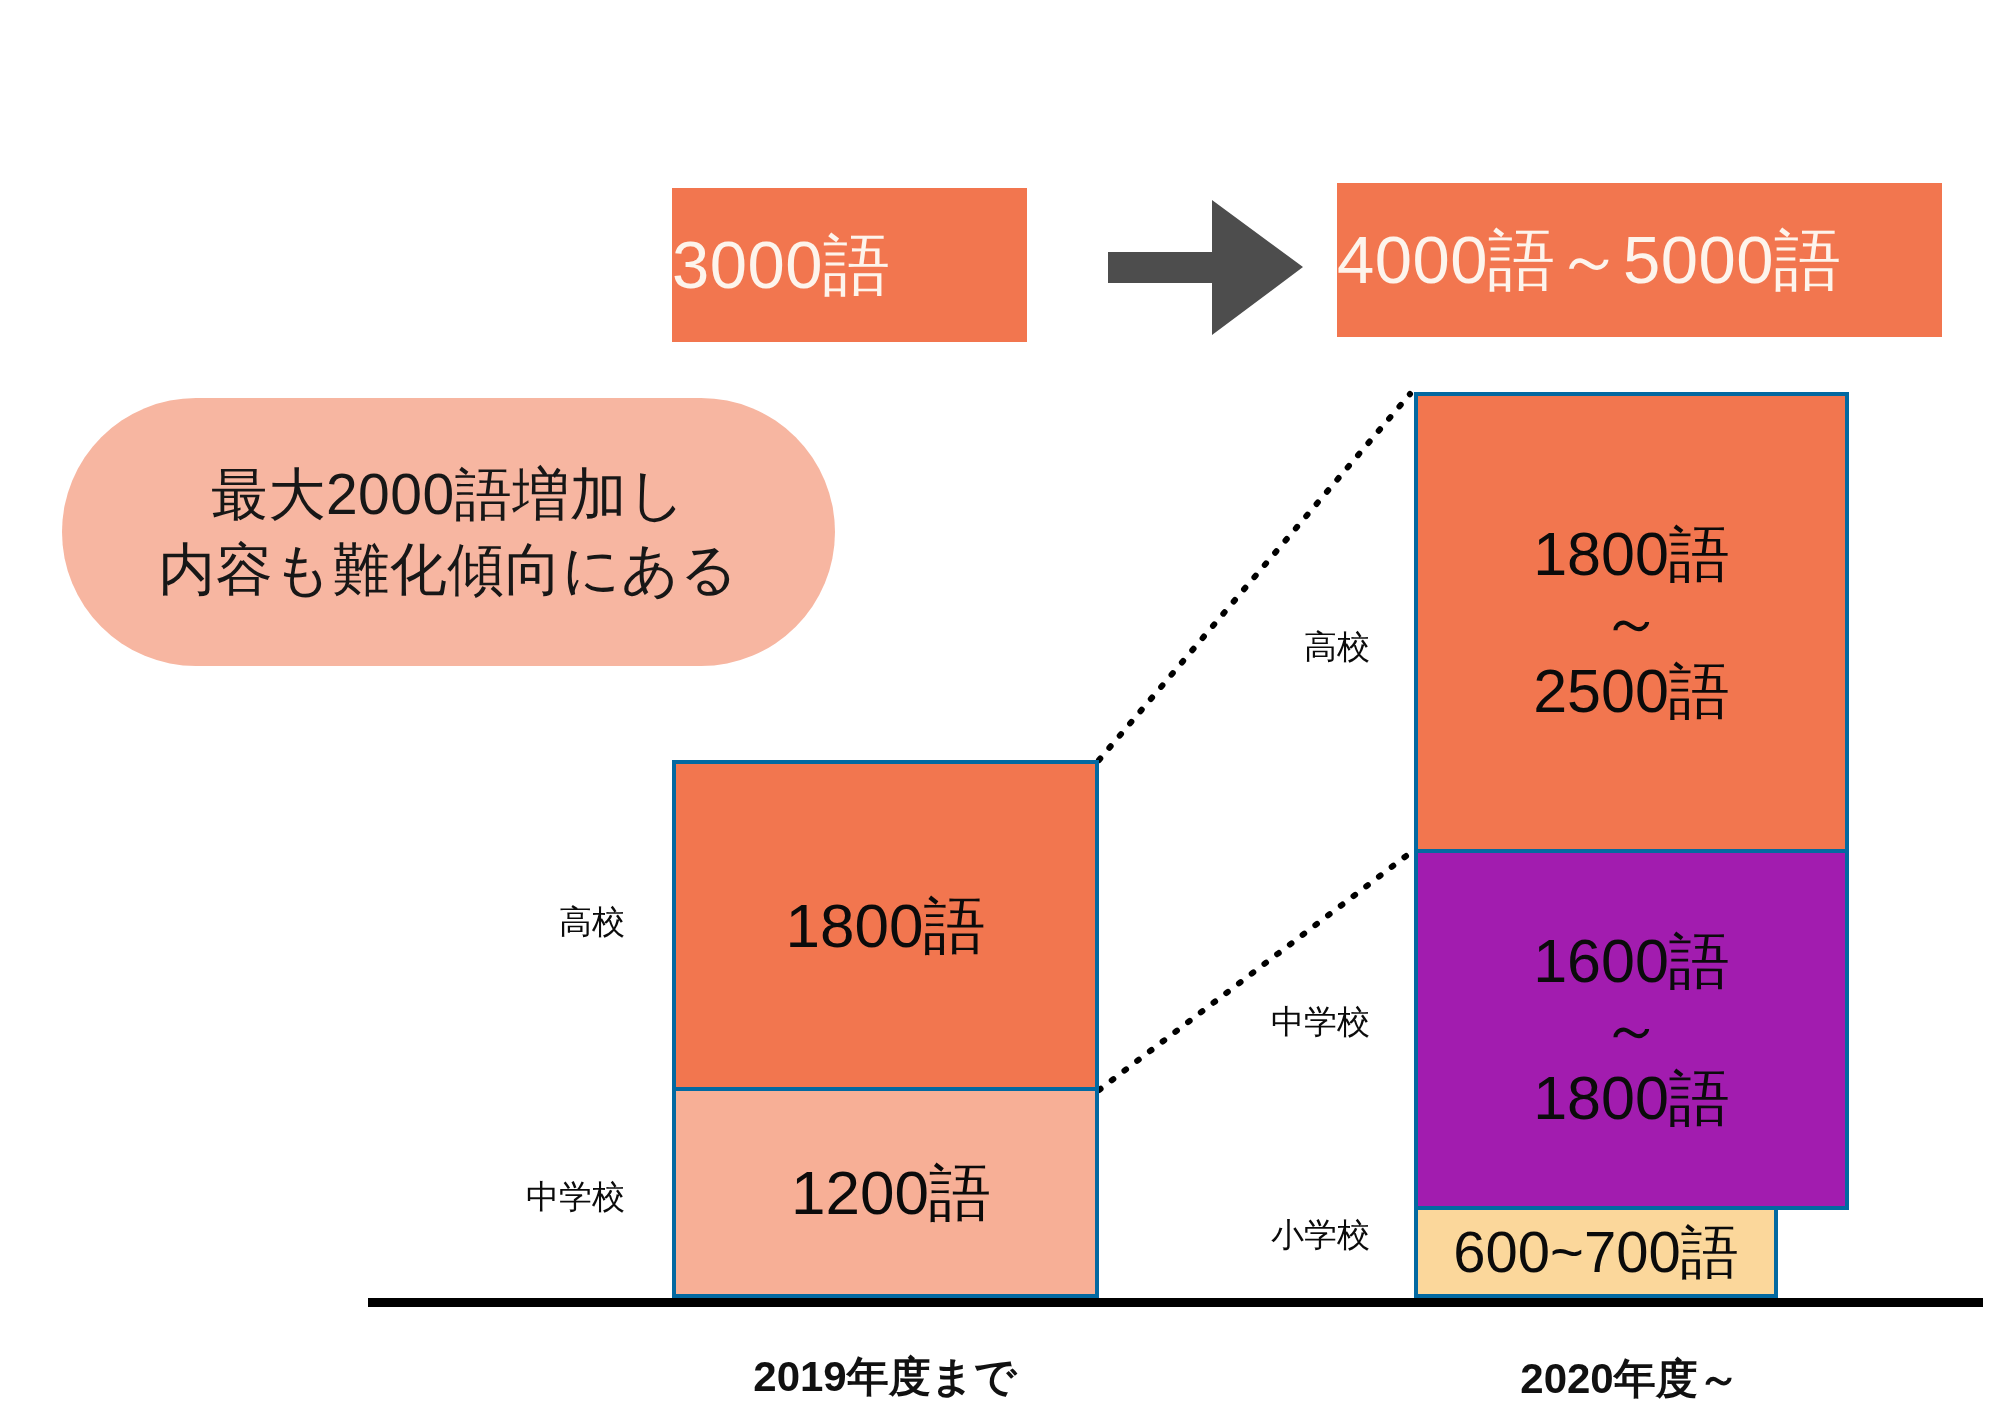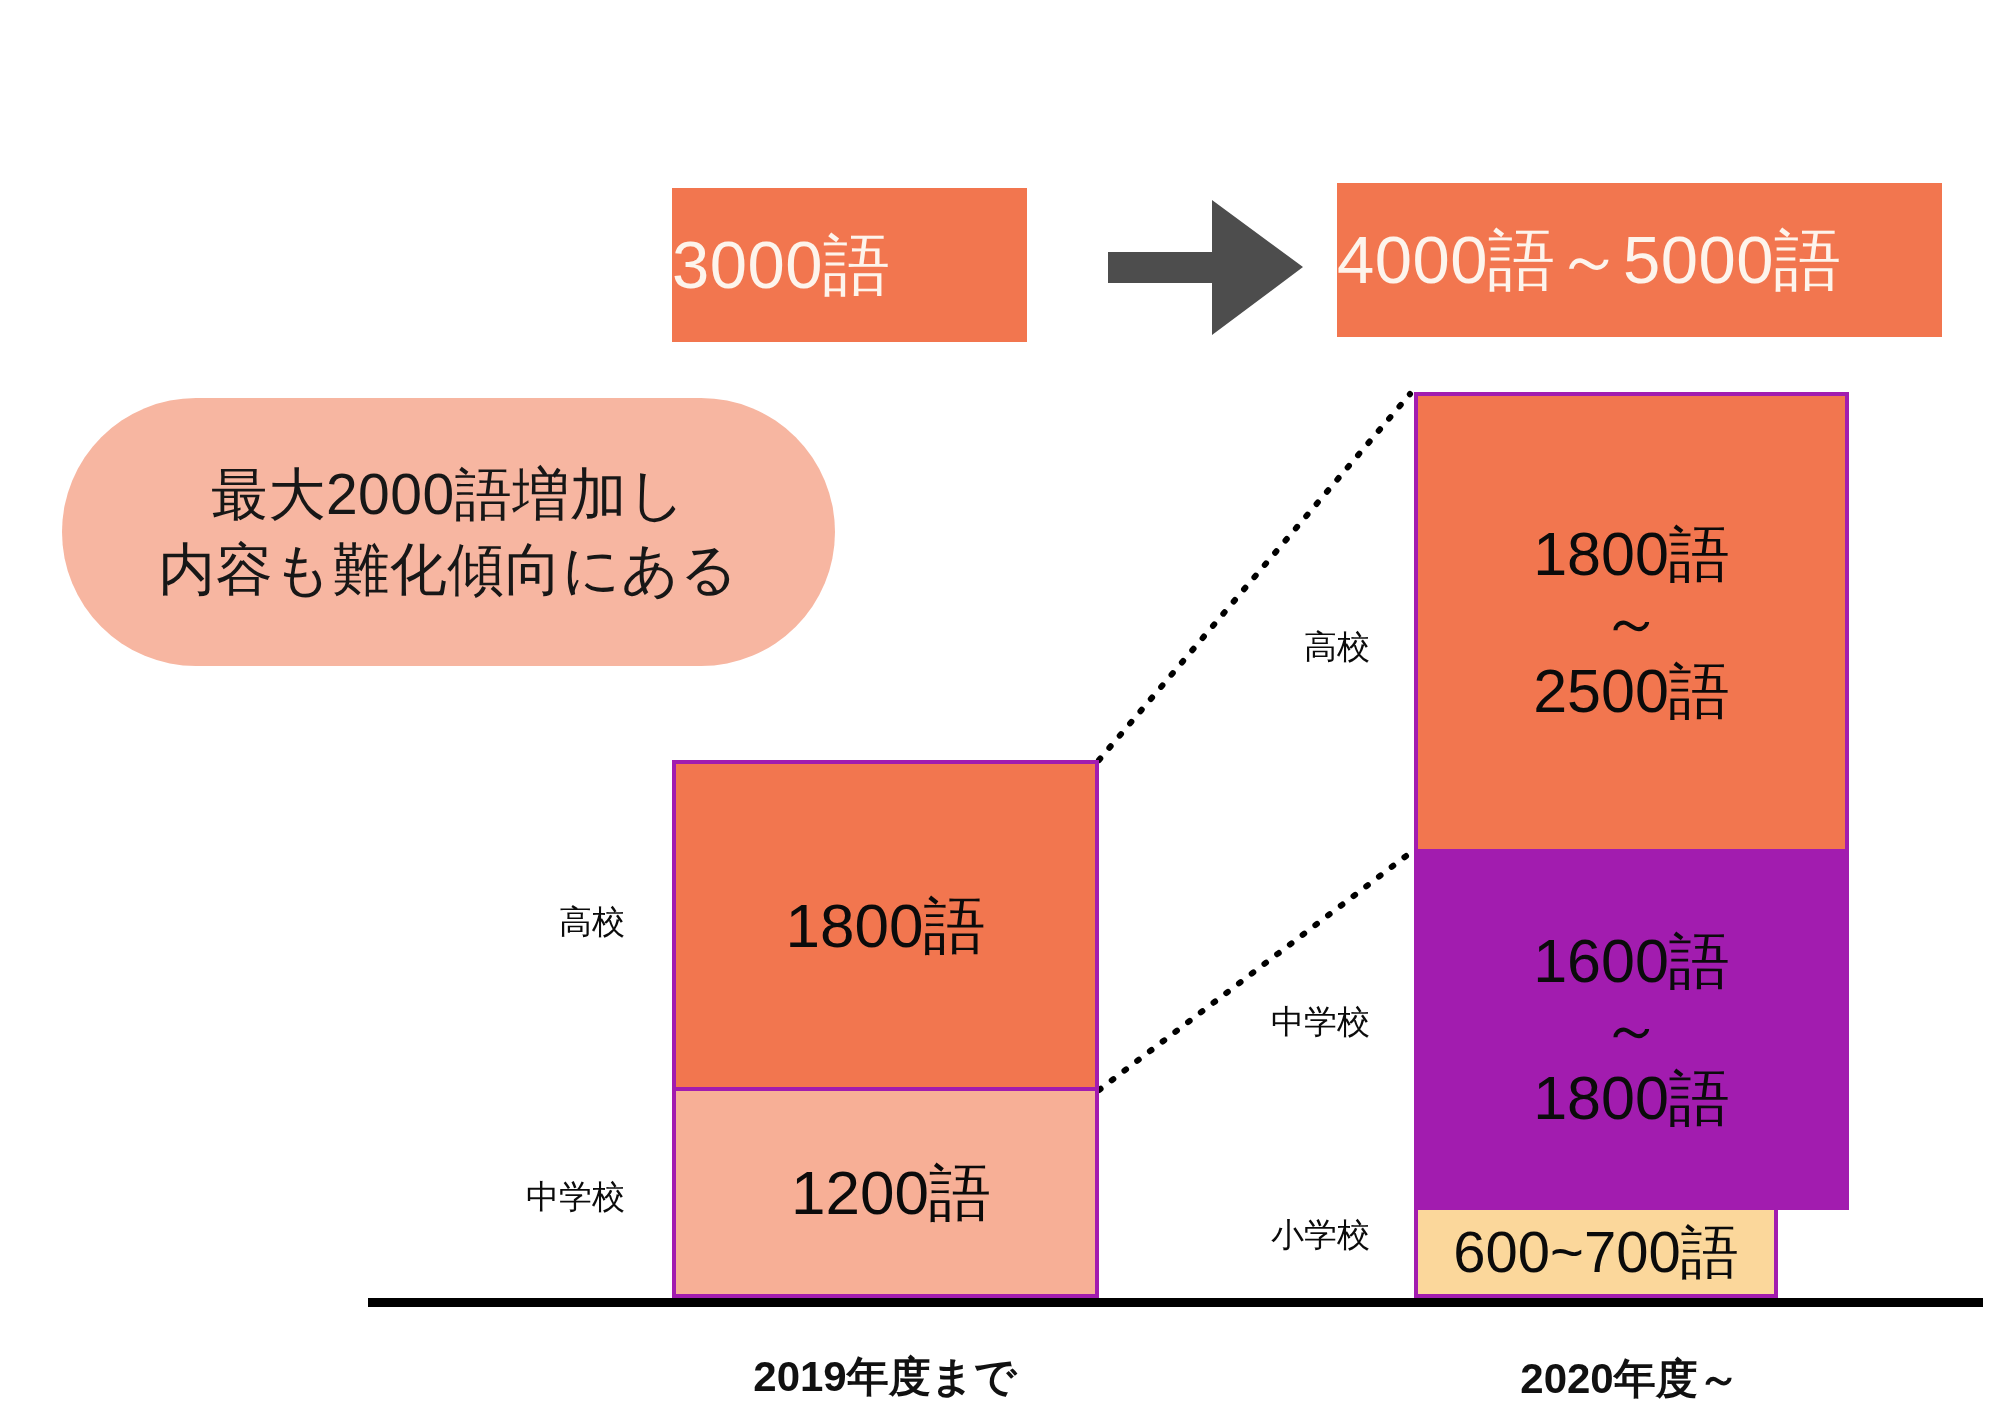--- a/index.html
+++ b/index.html
@@ -90,21 +90,21 @@
     background: #000000;
   }
 
   .bar-col {
     position: absolute;
   }
 
   .seg {
     position: absolute;
     box-sizing: border-box;
-    border: 4px solid #a21caf;
+    border: 4px solid #0369a1;
     display: flex;
     flex-direction: column;
     align-items: center;
     justify-content: center;
     line-height: 1.12;
     color: #0b0b0b;
   }
   .seg .vline {
     white-space: nowrap;
   }

